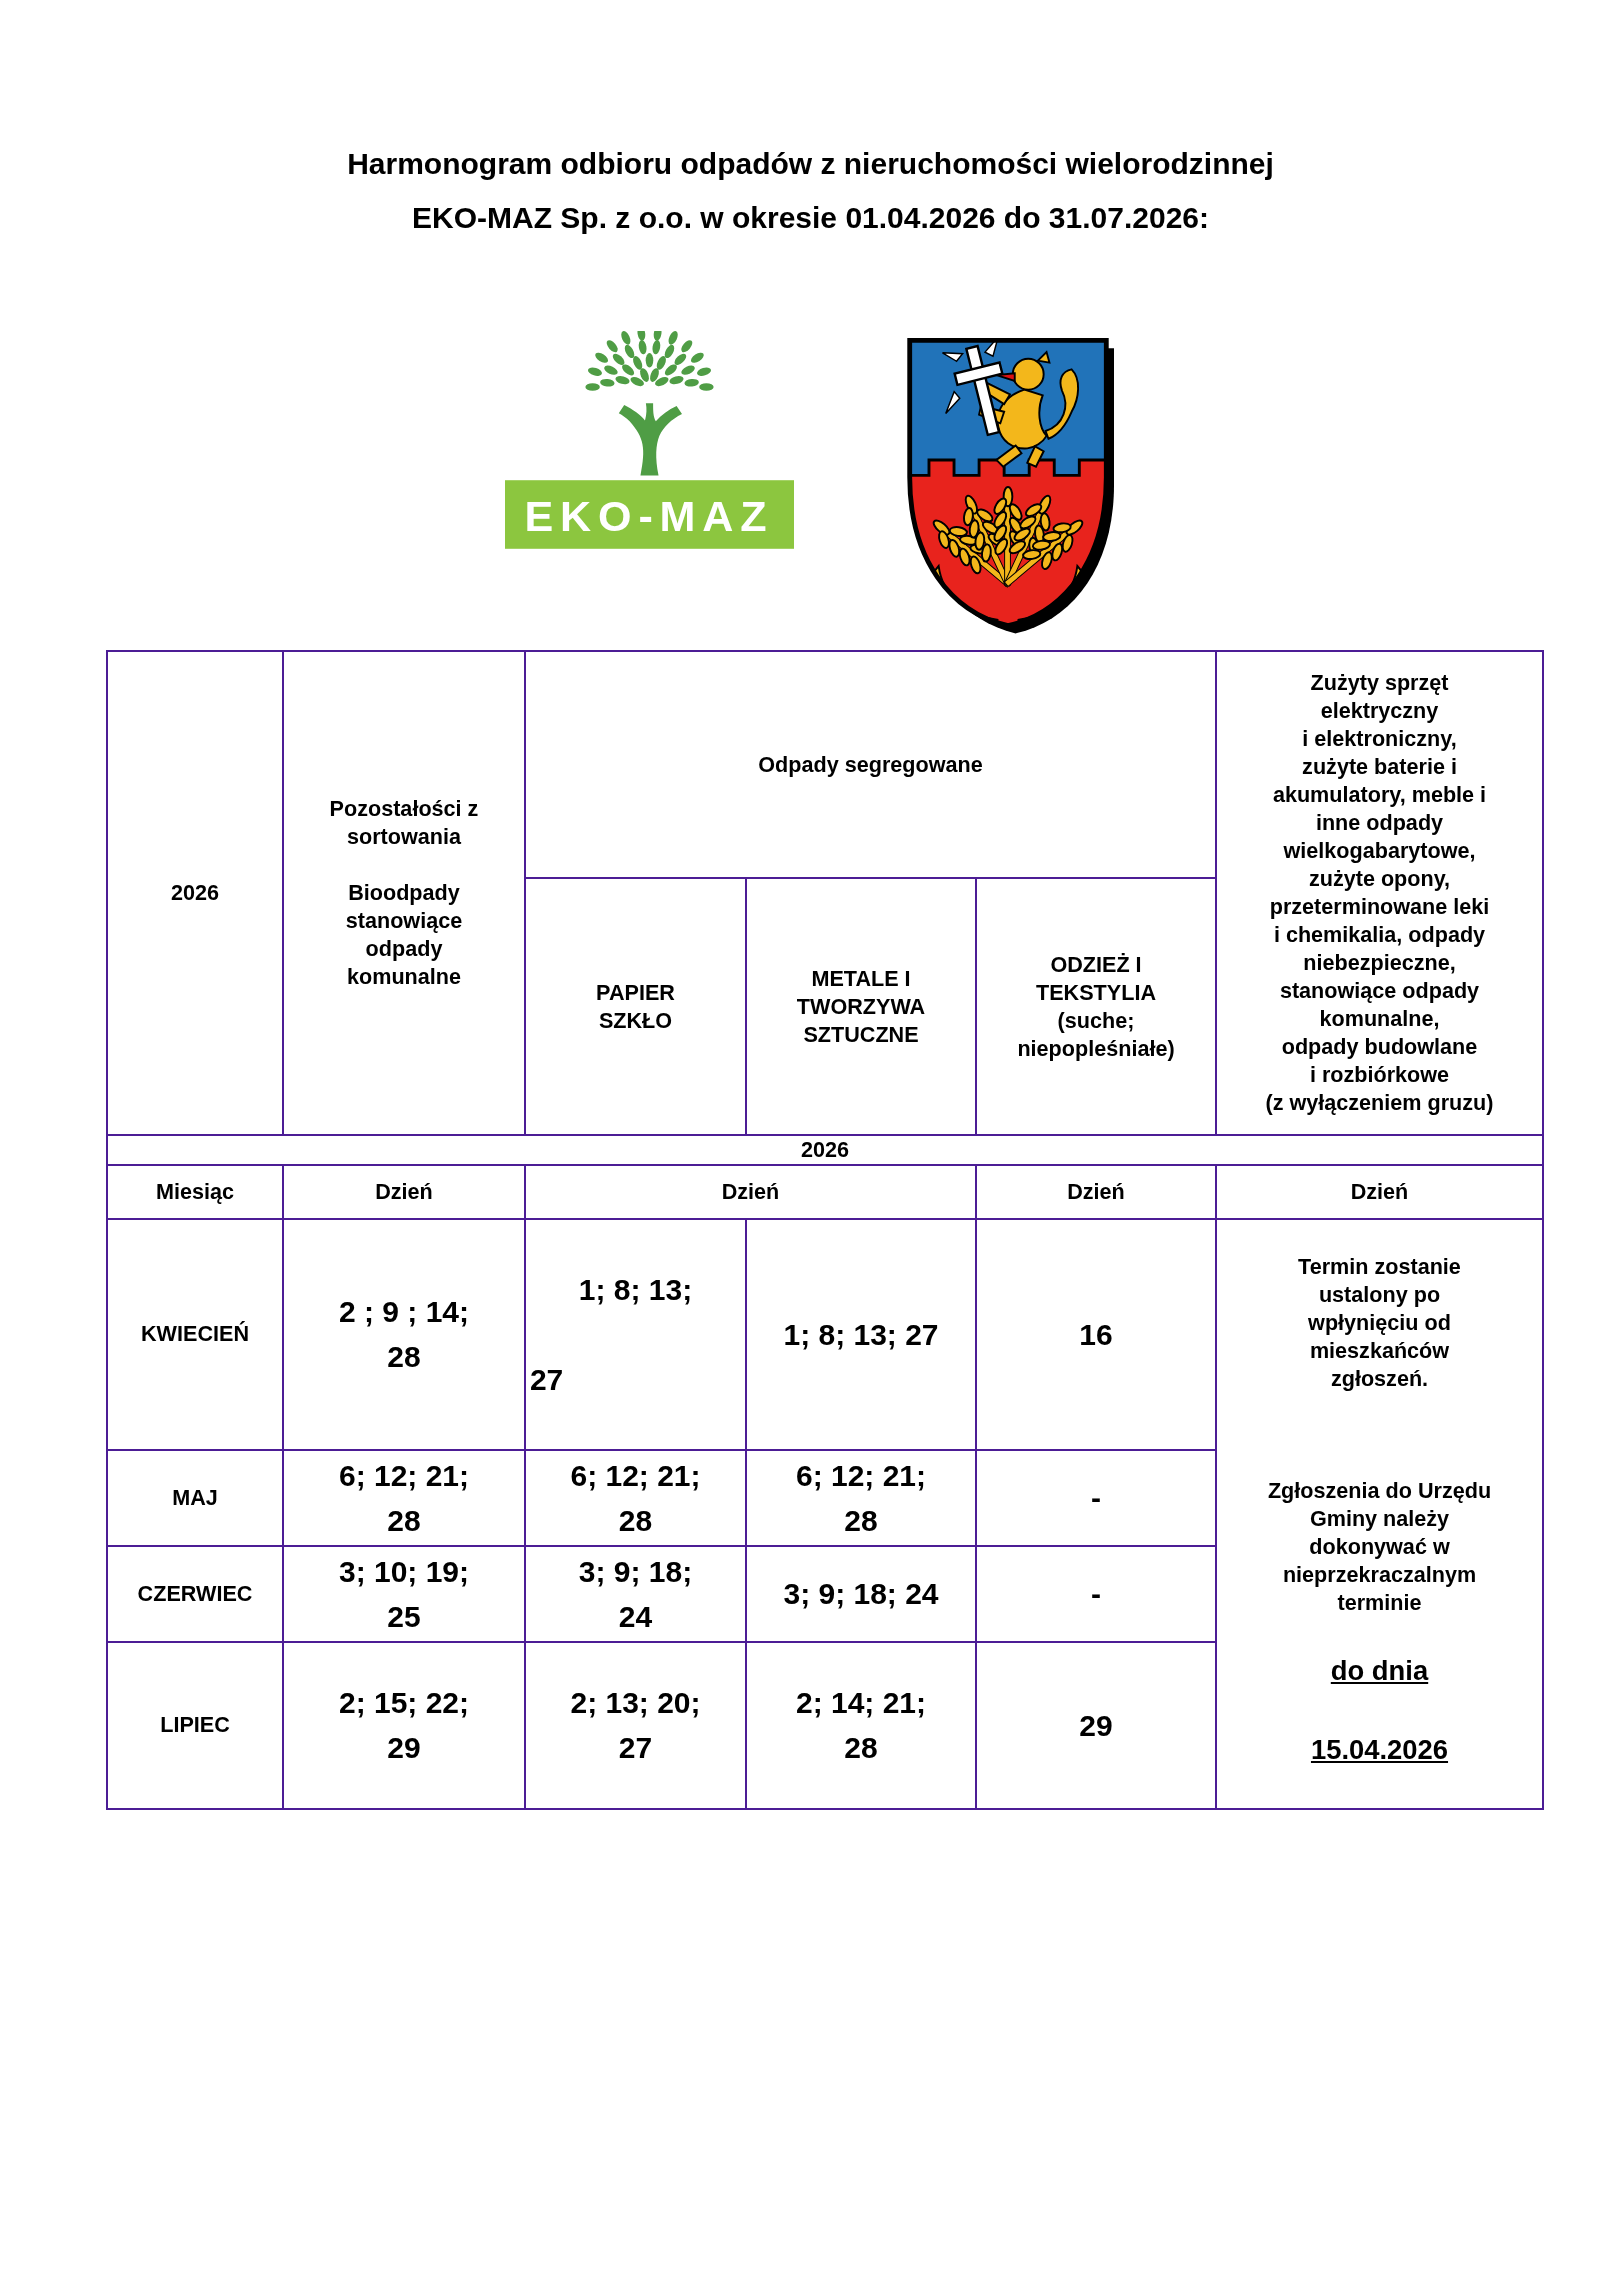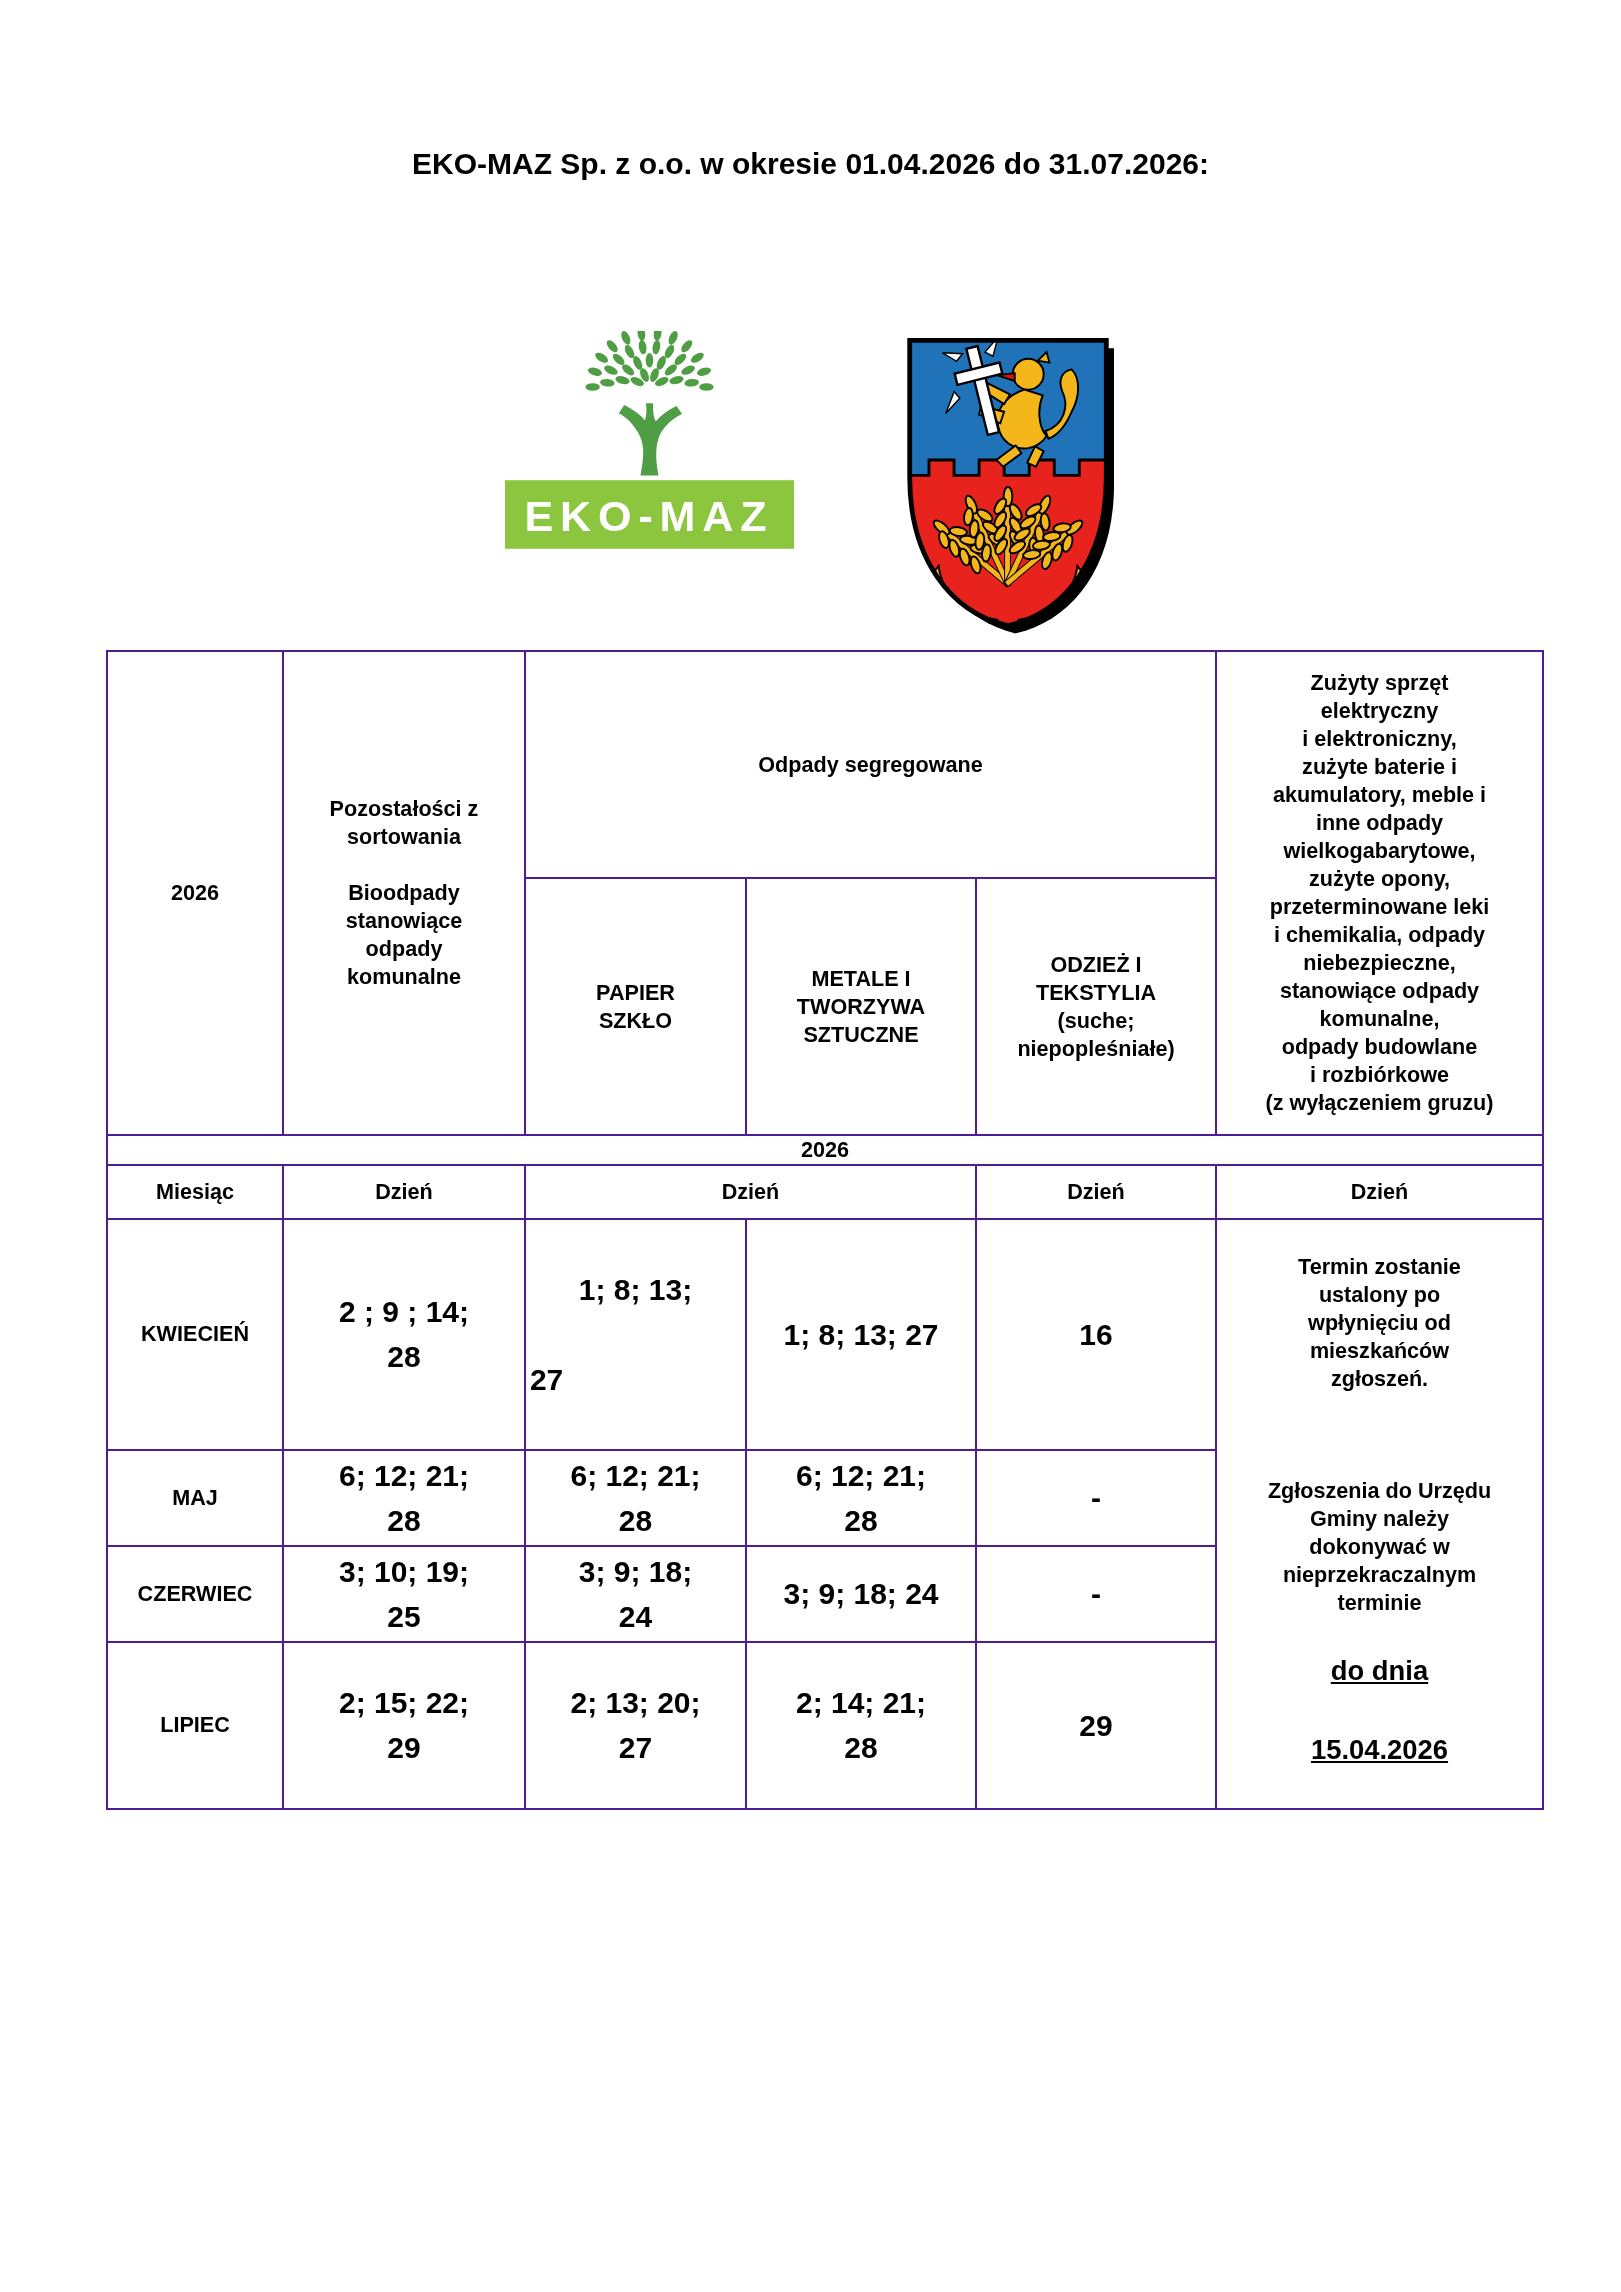--- a/index.html
+++ b/index.html
@@ -48,20 +48,21 @@
   .note .deadline{font-size:27.4px;line-height:51px;text-decoration:underline;}
   .rA{height:227px;} .rB{height:257px;} .rC{height:29px;} .rD{height:54px;}
   .rE{height:93px;} .rF{height:96px;} .rG{height:95px;} .rH{height:167px;}
 </style>
 </head>
 <body>
 
 <div class="page">
 
   <div class="title">
+    <div>Harmonogram odbioru odpadów z nieruchomości wielorodzinnej</div>
     <div>EKO-MAZ Sp. z o.o. w okresie 01.04.2026 do 31.07.2026:</div>
   </div>
 
   <div class="logos">
 
     <div class="ekomaz">
       <svg class="tree" width="157" height="149" viewBox="0 0 160 165">
         <g fill="#4f9d45">
           <path d="M70,160 C76,130 74,118 58,100 C54,96 50,93 46,91 L52,82 C62,87 70,93 75,99
                    C77,92 77,86 76,80 L84,80 C84,88 84,95 87,100 C93,93 101,87 110,83 L116,92

